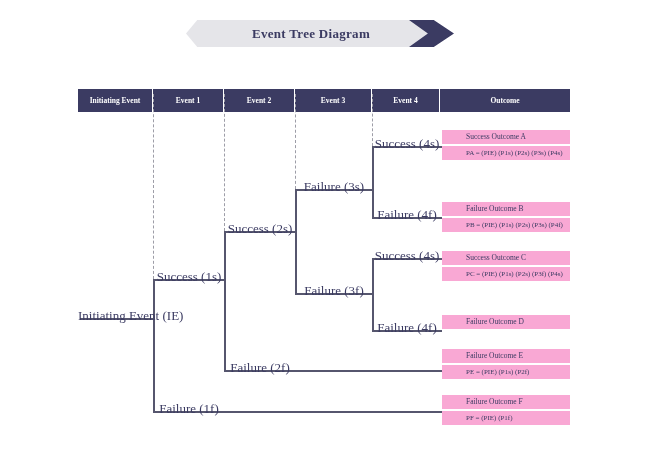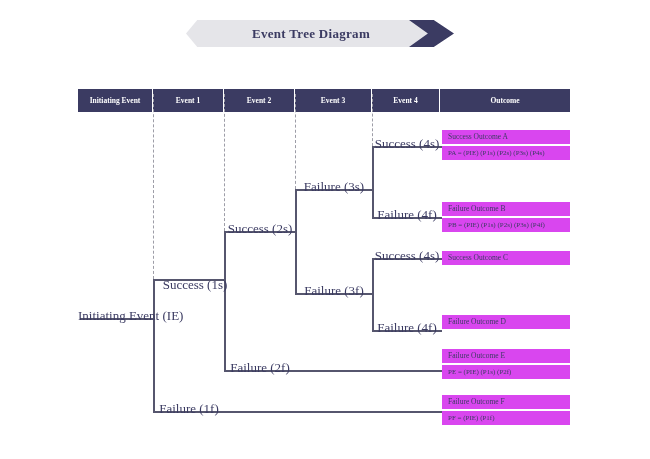--- a/index.html
+++ b/index.html
@@ -36,22 +36,22 @@
   .c0{width:75px;}.c1{width:71px;}.c2{width:71px;}.c3{width:77px;}.c4{width:68px;}.c5{width:130px;}
   
   .hline{position:absolute;height:1.5px;background:#56566e;}
   .vline{position:absolute;width:1.5px;background:#56566e;}
   .dline{position:absolute;width:0;border-left:1px dashed #9d9da7;}
   .blabel{
     position:absolute;font-size:13px;color:#3b3b62;text-align:center;white-space:nowrap;
   }
   
   .obox{
-    position:absolute;left:442px;width:128px;height:14px;background:#d946ef;
-    font-size:7px;line-height:14px;padding-left:6px;box-sizing:border-box;
+    position:absolute;left:442px;width:128px;height:14px;background:#f9a8d4;
+    font-size:7px;line-height:14px;padding-left:24px;box-sizing:border-box;
     color:#3b3b62;white-space:nowrap;overflow:hidden;
   }
   .obox.title{font-size:7.5px;}
 </style>
 </head>
 <body>
 
 <div id="stage">
 
   <div class="banner">
@@ -86,38 +86,39 @@
   <div class="hline" style="left:224px;top:231px;width:72px;"></div>
   <div class="hline" style="left:224px;top:370px;width:218px;"></div>
   <div class="hline" style="left:295px;top:189px;width:78px;"></div>
   <div class="hline" style="left:295px;top:293px;width:78px;"></div>
   <div class="hline" style="left:372px;top:146px;width:70px;"></div>
   <div class="hline" style="left:372px;top:217px;width:70px;"></div>
   <div class="hline" style="left:372px;top:258px;width:70px;"></div>
   <div class="hline" style="left:372px;top:330px;width:70px;"></div>
 
   <div class="blabel" style="left:78px;top:308px;width:74px;">Initiating Event (IE)</div>
-  <div class="blabel" style="left:159px;top:269px;width:72px;margin-top:8px;">Success (1s)</div>
+  <div class="blabel" style="left:153px;top:269px;width:72px;">Success (1s)</div>
   <div class="blabel" style="left:153px;top:401px;width:72px;">Failure (1f)</div>
   <div class="blabel" style="left:224px;top:221px;width:72px;">Success (2s)</div>
   <div class="blabel" style="left:224px;top:360px;width:72px;">Failure (2f)</div>
   <div class="blabel" style="left:295px;top:179px;width:78px;">Failure (3s)</div>
   <div class="blabel" style="left:295px;top:283px;width:78px;">Failure (3f)</div>
   <div class="blabel" style="left:372px;top:136px;width:70px;">Success (4s)</div>
   <div class="blabel" style="left:372px;top:207px;width:70px;">Failure (4f)</div>
   <div class="blabel" style="left:372px;top:248px;width:70px;">Success (4s)</div>
   <div class="blabel" style="left:372px;top:320px;width:70px;">Failure (4f)</div>
 
   <div class="obox title" style="top:130px;">Success Outcome A</div>
   <div class="obox" style="top:146px;">PA = (PIE) (P1s) (P2s) (P3s) (P4s)</div>
 
   <div class="obox title" style="top:202px;">Failure Outcome B</div>
   <div class="obox" style="top:218px;">PB = (PIE) (P1s) (P2s) (P3s) (P4f)</div>
 
   <div class="obox title" style="top:251px;">Success Outcome C</div>
+  <div class="obox" style="top:267px;">PC = (PIE) (P1s) (P2s) (P3f) (P4s)</div>
 
   <div class="obox title" style="top:315px;">Failure Outcome D</div>
 
   <div class="obox title" style="top:349px;">Failure Outcome E</div>
   <div class="obox" style="top:365px;">PE = (PIE) (P1s) (P2f)</div>
 
   <div class="obox title" style="top:395px;">Failure Outcome F</div>
   <div class="obox" style="top:411px;">PF = (PIE) (P1f)</div>
 
 </div>

